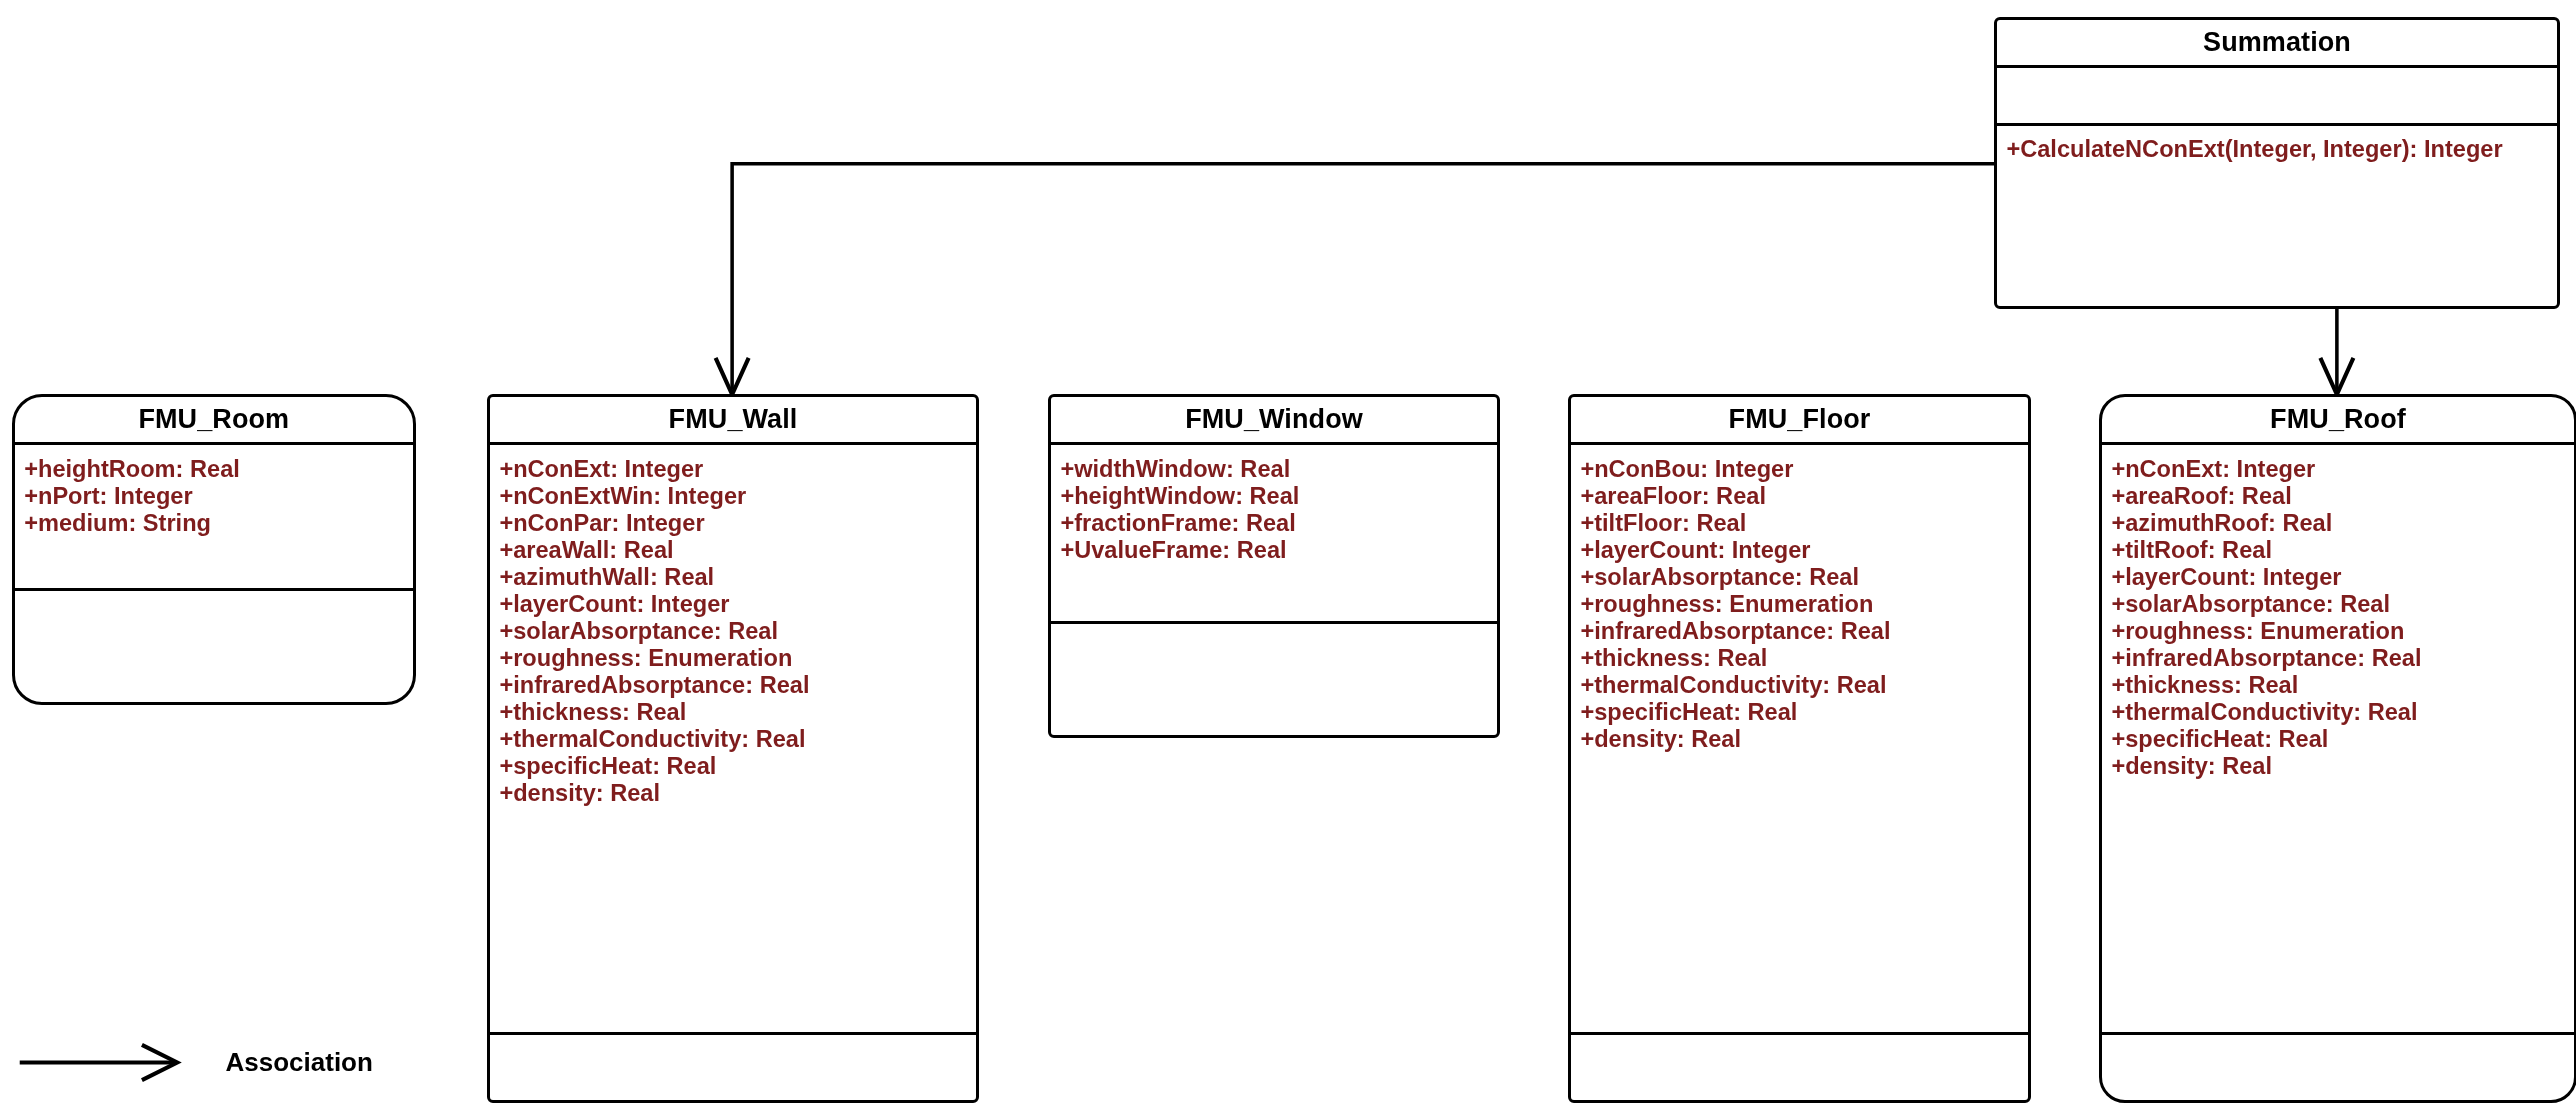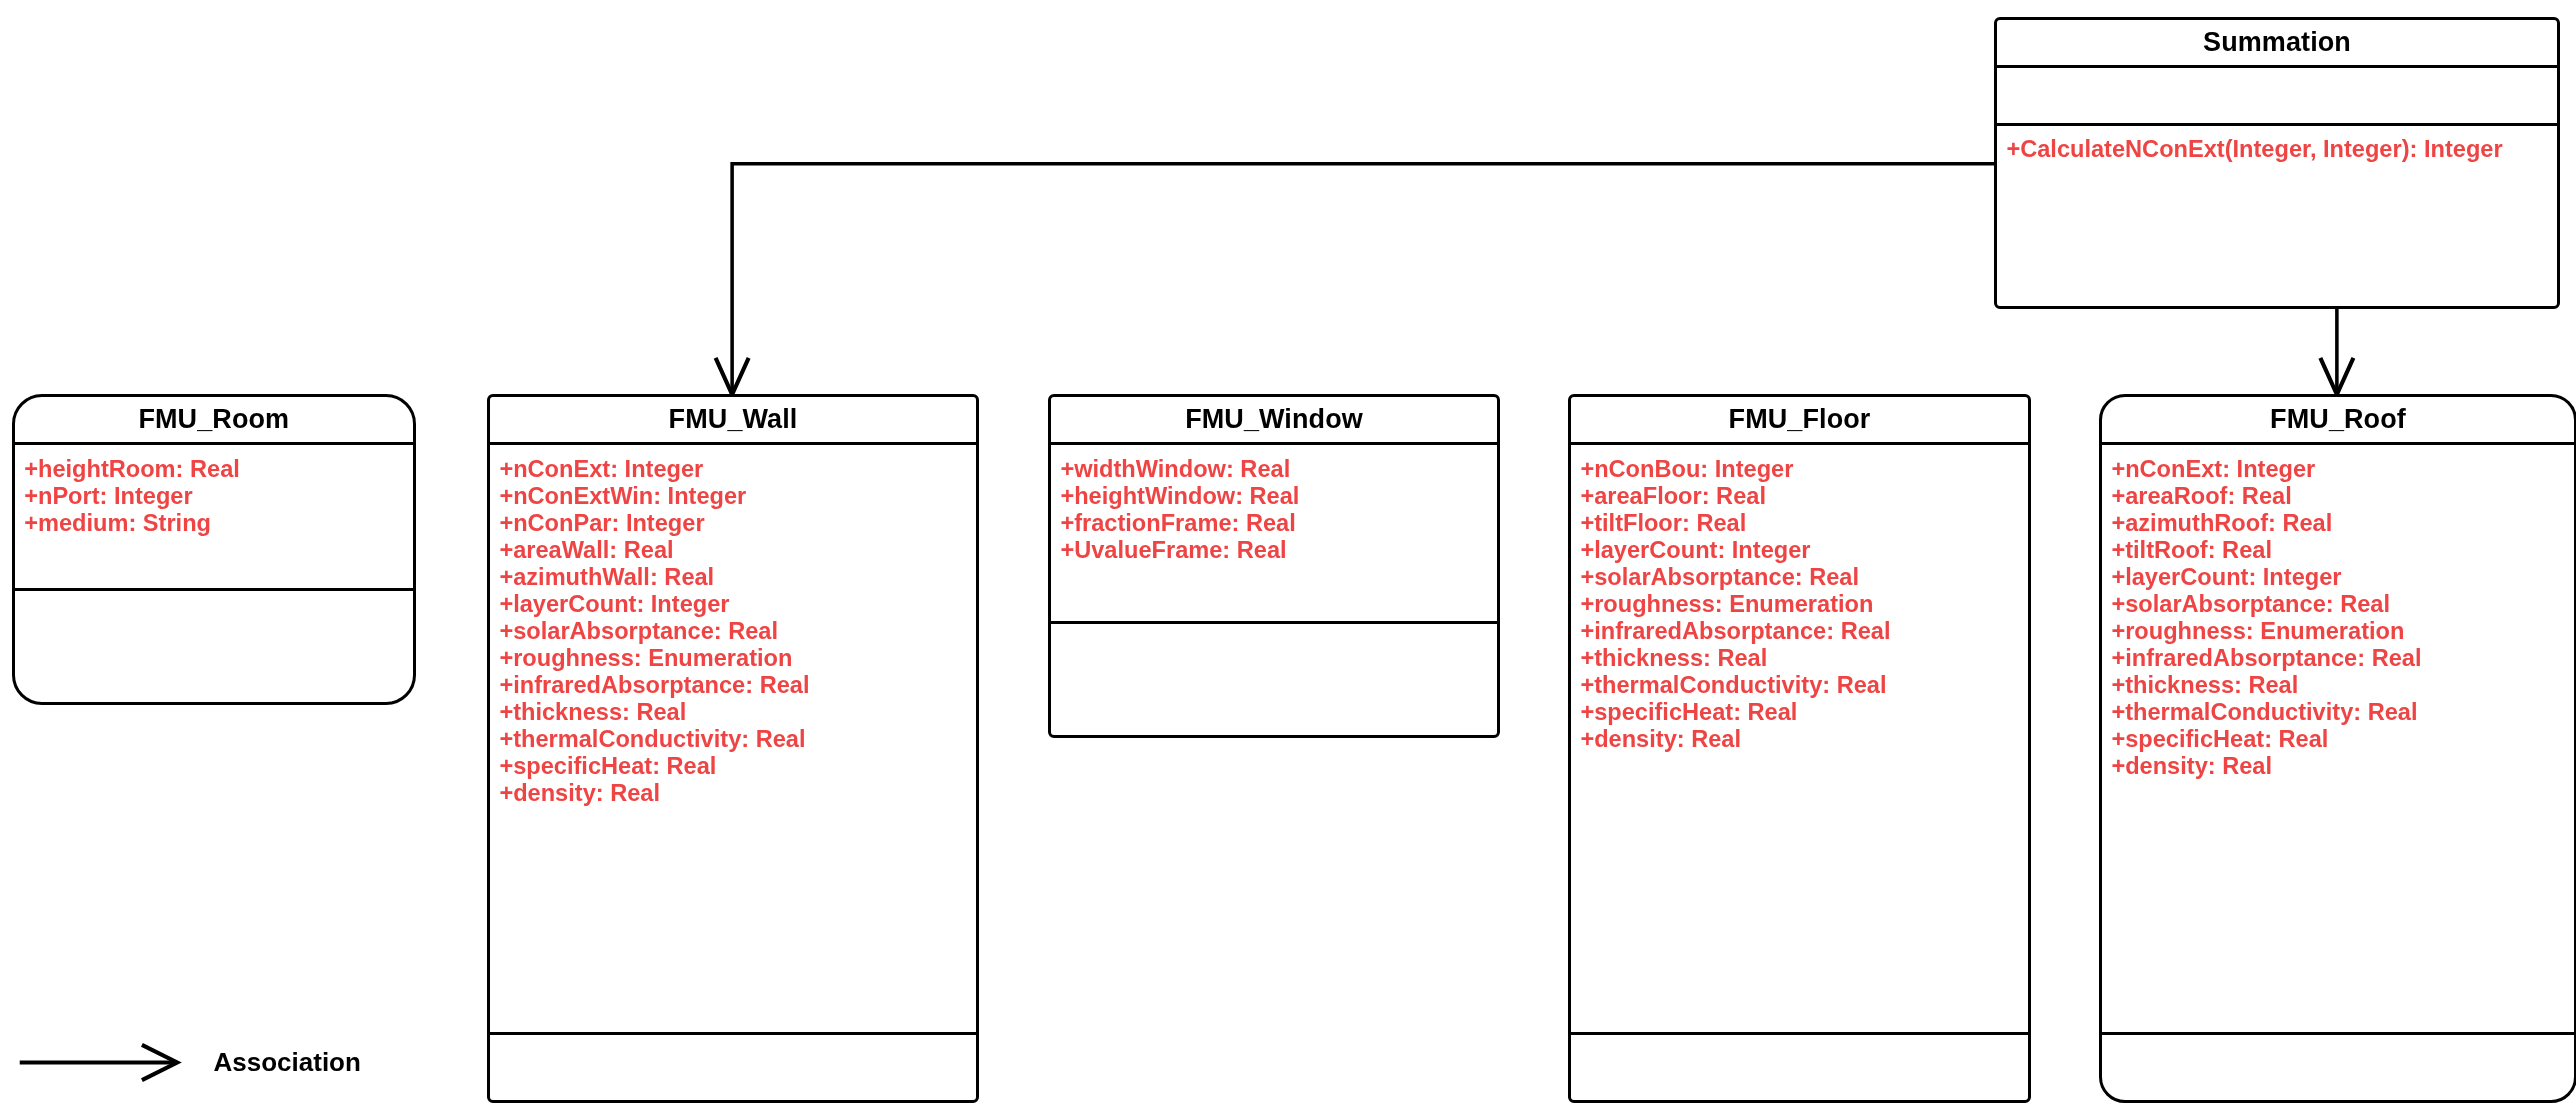--- a/index.html
+++ b/index.html
@@ -52,21 +52,21 @@
     display: block;
   }
   .uml-ops-compartment {
     box-sizing: border-box;
     flex: 0 0 auto;
     padding: 10.6px 9.4px 5.9px 9.4px;
   }
   .uml-member {
     font-size: 23.6px;
     font-weight: bold;
-    color: #ef4444;
+    color: #7f1d1d;
     line-height: 1.145;
     white-space: normal;
     word-break: normal;
   }
 
   
   .conn-svg {
     position: absolute;
     left: 0;
     top: 0;
@@ -81,21 +81,21 @@
     display: flex;
     align-items: center;
   }
   .legend-arrow {
     display: block;
   }
   .legend-label {
     font-size: 26px;
     font-weight: bold;
     color: #000000;
-    margin-left: 20px;
+    margin-left: 32px;
     white-space: nowrap;
   }
 </style>
 </head>
 <body>
 
 <div id="canvas">
 
   <svg class="conn-svg" viewBox="0 0 4363 1888" xmlns="http://www.w3.org/2000/svg">
     <g id="conn-group" fill="none" stroke="#000000" stroke-width="6">

